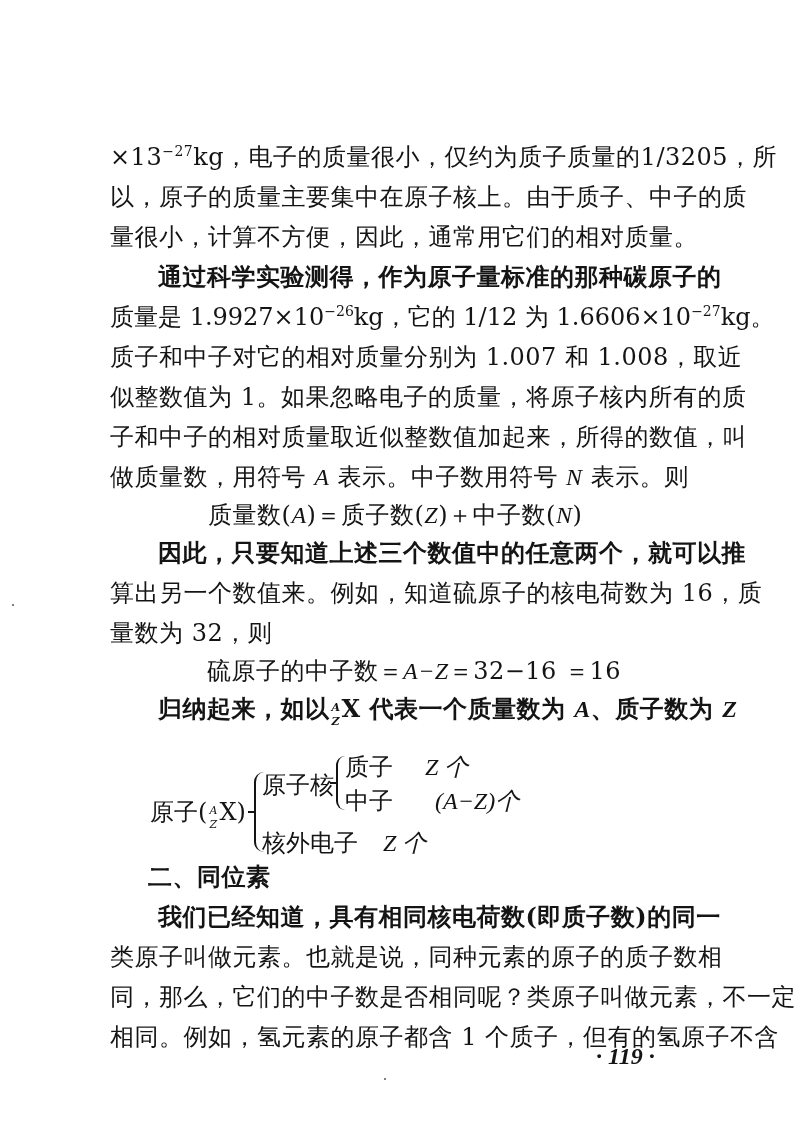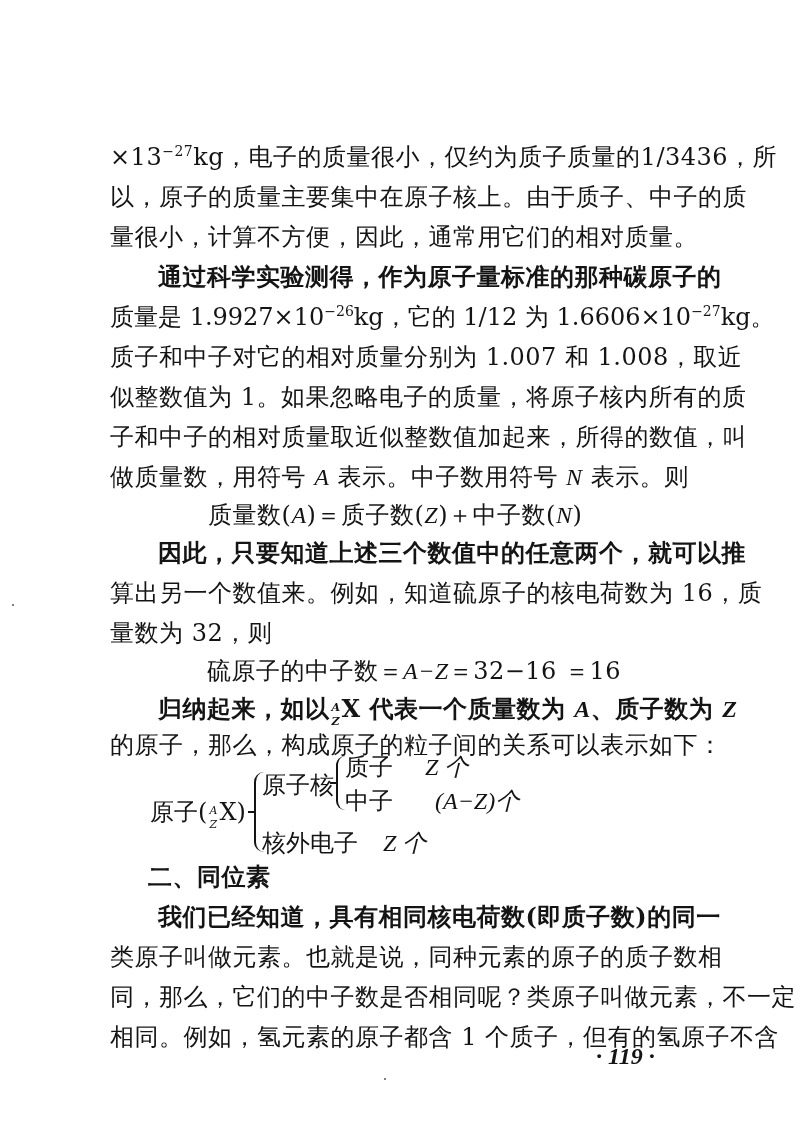--- a/index.html
+++ b/index.html
@@ -28,41 +28,40 @@
     .brace { position: absolute; border-left: 2px solid #141414; border-radius: 10px 0 0 10px; }
     .brace-mid { position: absolute; width: 8px; height: 2px; background: #141414; }
     .pagenum { position: absolute; left: 596px; top: 1043px; font-size: 24px; font-style: italic; font-weight: bold; font-family: "Liberation Serif", serif; }
     .speck { position: absolute; width: 2px; height: 2px; background: #555; border-radius: 1px; }
   </style>
 </head>
 <body>
 
 <div class="page">
 
-  <div class="line" style="top:142px;"><span>×13</span><sup>−27</sup><span>kg，电子的质量很小，仅约为质子质量的1/3436，所</span></div>
+  <div class="line" style="top:142px;"><span>×13</span><sup>−27</sup><span>kg，电子的质量很小，仅约为质子质量的1/3205，所</span></div>
   <div class="line" style="top:182px;">以，原子的质量主要集中在原子核上。由于质子、中子的质</div>
   <div class="line" style="top:222px;">量很小，计算不方便，因此，通常用它们的相对质量。</div>
 
   <div class="line indent" style="top:262px;">通过科学实验测得，作为原子量标准的那种碳原子的</div>
   <div class="line" style="top:302px; letter-spacing:0;"><span>质量是 1.9927×10</span><sup>−26</sup><span>kg，它的 1/12 为 1.6606×10</span><sup>−27</sup><span>kg。</span></div>
   <div class="line" style="top:342px;">质子和中子对它的相对质量分别为 1.007 和 1.008，取近</div>
   <div class="line" style="top:382px;">似整数值为 1。如果忽略电子的质量，将原子核内所有的质</div>
   <div class="line" style="top:422px;">子和中子的相对质量取近似整数值加起来，所得的数值，叫</div>
   <div class="line" style="top:462px;"><span>做质量数，用符号 </span><span class="it">A</span><span> 表示。中子数用符号 </span><span class="it">N</span><span> 表示。则</span></div>
 
   <div class="line center-eq" style="top:500px;"><span>质量数(</span><span class="it">A</span><span>)＝质子数(</span><span class="it">Z</span><span>)＋中子数(</span><span class="it">N</span><span>)</span></div>
 
   <div class="line indent" style="top:538px;">因此，只要知道上述三个数值中的任意两个，就可以推</div>
   <div class="line" style="top:578px;">算出另一个数值来。例如，知道硫原子的核电荷数为 16，质</div>
   <div class="line" style="top:618px;">量数为 32，则</div>
 
   <div class="line center-eq2" style="top:656px;"><span>硫原子的中子数＝</span><span class="it">A−Z</span><span>＝32−16 ＝16</span></div>
 
   <div class="line indent" style="top:694px;"><span>归纳起来，如以</span><span class="nuclide"><span class="a">A</span><span class="z">Z</span></span><span>X 代表一个质量数为 </span><span class="it">A</span><span>、质子数为 </span><span class="it">Z</span></div>
-  <div class="line" style="top:730px;">的原子，那么，构成原子的粒子间的关系可以表示如下：</div>
 
   <div class="diagram">
     <div class="lbl" style="left:0; top:45px;"><span>原子(</span><span class="nuclide"><span class="a">A</span><span class="z">Z</span></span><span>X)</span></div>
 
     <div class="brace" style="left:104px; top:20px; width:8px; height:80px;"></div>
     <div class="brace-mid" style="left:98px; top:59px; width:8px;"></div>
 
     <div class="lbl" style="left:112px; top:18px;">原子核</div>
 
     <div class="brace" style="left:186px; top:4px; width:7px; height:54px;"></div>

